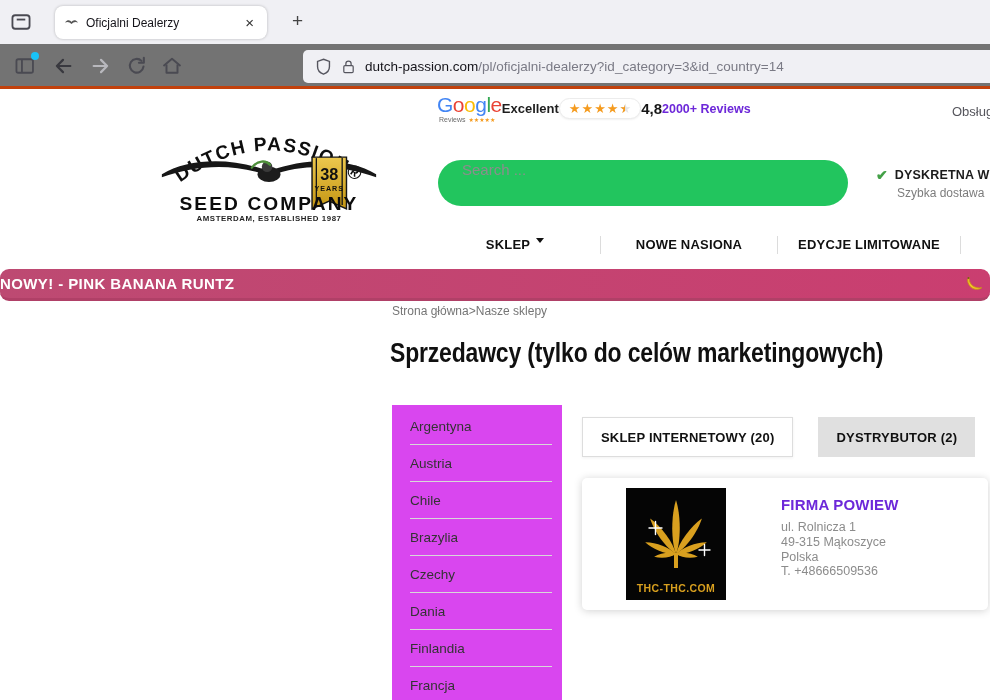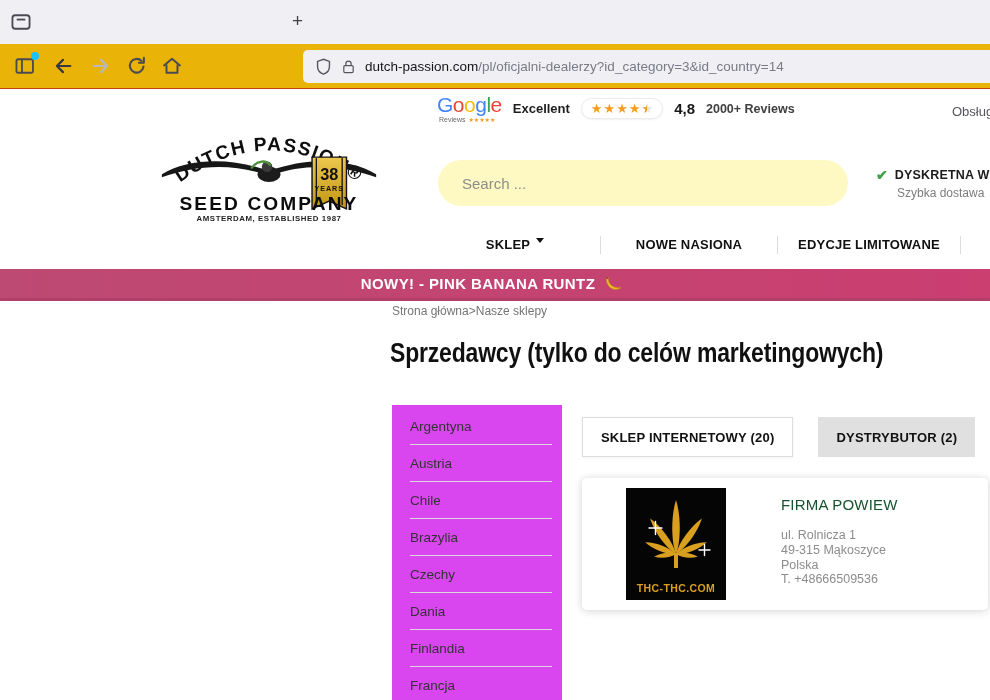--- a/index.html
+++ b/index.html
@@ -8,57 +8,57 @@
 
   
   .tabstrip{position:absolute;top:0;left:0;width:100%;height:44px;background:#f0f0f4;}
   .ffview{position:absolute;left:10px;top:11px;width:22px;height:22px;color:#4a4a52;}
   .tab{position:absolute;left:55px;top:6px;width:212px;height:33px;background:#fff;border-radius:8px;
        box-shadow:0 0 3px rgba(0,0,0,.25);display:flex;align-items:center;padding:0 9px;gap:7px;}
   .tab-title{flex:1;font-size:12px;color:#15141a;white-space:nowrap;overflow:hidden;}
   .tab-close{font-size:15px;color:#333;line-height:1;padding:2px 4px;border-radius:3px;}
   .newtab{position:absolute;left:284px;top:8px;font-size:19px;color:#444;padding:2px 8px;border-radius:4px;}
 
-  .toolbar{position:absolute;top:44px;left:0;width:100%;height:45px;background:#eab308;border-bottom:1px solid #c2410c;}
+  .toolbar{position:absolute;top:44px;left:0;width:100%;height:45px;background:#737373;border-bottom:3px solid #c2410c;}
   .tb-icon{position:absolute;top:11px;width:22px;height:22px;}
   .sidebar-ic{left:14px;}
   .notif-dot{position:absolute;left:31px;top:8px;width:8px;height:8px;border-radius:50%;background:#19c3f7;}
   .back-ic{left:52px;}
   .fwd-ic{left:90px;}
   .reload-ic{left:126px;}
   .home-ic{left:161px;}
   .urlbar{position:absolute;left:303px;top:6px;width:700px;height:33px;background:#f0f0f4;border-radius:5px;
           display:flex;align-items:center;padding:0 12px;gap:9px;}
   .url-text{font-size:13.5px;white-space:nowrap;}
   .url-domain{color:#15141a;}
   .url-path{color:#7a7a85;}
 
   
-  .reviews{position:absolute;top:94px;left:437px;display:flex;align-items:center;gap:11px;}
+  .reviews{position:absolute;top:94px;left:437px;display:flex;align-items:center;}
   .glogo{display:flex;flex-direction:column;line-height:1;}
   .gword{font-size:21px;font-weight:500;letter-spacing:-0.5px;}
   .g-blue{color:#4285F4}.g-red{color:#EA4335}.g-yellow{color:#FBBC05}.g-green{color:#34A853}
   .gsub{display:flex;align-items:center;gap:3px;margin-top:1px;margin-left:2px;}
   .gsub-label{font-size:7px;color:#6a6a6a;}
   .gsub-stars{font-size:6px;color:#f59b1e;letter-spacing:0;}
   .rv-excellent{font-size:13px;font-weight:700;color:#1e1e1e;}
   .stars-pill{display:flex;align-items:center;background:#fff;border:1px solid #ececec;border-radius:13px;
               padding:3px 9px;box-shadow:0 1px 2px rgba(0,0,0,.06);gap:1px;}
   .star{color:#f59b1e;font-size:13px;line-height:1;}
   .star-half{position:relative;display:inline-block;font-size:13px;line-height:1;}
   .star-half .sbase{color:#e4e4e4;}
   .star-half .sfill{position:absolute;left:0;top:0;width:50%;overflow:hidden;color:#f59b1e;}
   .rv-rating{font-size:15px;font-weight:800;color:#161616;}
-  .rv-count{font-size:12.5px;font-weight:700;color:#404040;}
+  .rv-count{font-size:12.5px;font-weight:700;color:#6d28d9;}
   .service-link{position:absolute;top:104px;left:952px;font-size:13px;color:#55555c;white-space:nowrap;}
 
   
   .dplogo{position:absolute;left:159px;top:114px;width:220px;height:115px;}
-  .searchbar{position:absolute;left:438px;top:160px;width:410px;height:46px;background:#fef9c3;border-radius:23px;
-             display:flex;align-items:center;padding:0 22px;}
+  .searchbar{position:absolute;left:438px;top:160px;width:410px;height:46px;background:#22c55e;border-radius:23px;
+             display:flex;align-items:flex-start;padding:0 22px;}
   .searchbar input{border:none;background:transparent;outline:none;font-size:15px;color:#555;width:100%;
                    font-family:"Liberation Sans",sans-serif;}
   .searchbar input::placeholder{color:#8d8d8d;opacity:1;}
   .usp{position:absolute;left:876px;top:167px;width:160px;}
   .usp-row1{display:flex;align-items:center;gap:7px;}
   .usp-check{color:#43a047;font-size:14px;font-weight:700;}
   .usp-title{font-size:12.5px;font-weight:800;color:#1c1c1c;white-space:nowrap;letter-spacing:.2px;}
   .usp-sub{margin-left:21px;margin-top:3px;font-size:12px;color:#7c7c7c;white-space:nowrap;}
 
   
@@ -67,21 +67,21 @@
             font-size:13px;font-weight:700;color:#111;letter-spacing:.2px;white-space:nowrap;}
   .nav-item.n0{width:170px;}
   .nav-item.n1{width:176px;}
   .nav-item.n2{width:182px;}
   .caret{width:0;height:0;border-left:4px solid transparent;border-right:4px solid transparent;border-top:5px solid #111;margin-top:1px;}
   .navsep{width:1px;height:18px;background:#dcdcdc;}
 
   
   .banner{position:absolute;left:0;top:269px;width:990px;height:32px;
           background:linear-gradient(90deg,#bd4a72,#ca3e70);border-bottom:3px solid #b04067;
-          display:flex;align-items:center;justify-content:center;padding-right:5px;gap:10px;}
+          display:flex;align-items:center;justify-content:space-between;padding-right:5px;gap:10px;border-radius:9px;}
   .banner-text{color:#fff;font-size:15px;font-weight:800;letter-spacing:.4px;white-space:nowrap;}
 
   
   .crumbs{position:absolute;left:392px;top:304px;display:flex;font-size:12px;color:#757575;}
   .crumb{white-space:nowrap;}
   .page-title{position:absolute;left:390px;top:337px;font-size:28px;font-weight:800;color:#101010;
               white-space:nowrap;transform:scaleX(.82);transform-origin:0 50%;letter-spacing:-.2px;}
 
   
   .countries{position:absolute;left:392px;top:405px;width:170px;height:295px;background:#d946ef;padding-top:3px;}
@@ -91,33 +91,40 @@
   .tabbtns{position:absolute;left:582px;top:417px;display:flex;gap:25px;}
   .tabbtn{height:40px;display:flex;align-items:center;justify-content:center;font-size:13px;font-weight:700;
           color:#111;padding:0 18px;letter-spacing:.2px;white-space:nowrap;}
   .tabbtn.active{background:#fff;border:1px solid #ddd;box-shadow:0 1px 3px rgba(0,0,0,.06);}
   .tabbtn.inactive{background:#e0e0e0;}
 
   .dealer-card{position:absolute;left:582px;top:478px;width:406px;height:132px;background:#fff;border-radius:5px;
                box-shadow:0 1px 8px rgba(0,0,0,.18);display:flex;padding:10px 0 10px 44px;}
   .thclogo{width:100px;height:112px;flex:none;}
   .dealer-info{margin-left:55px;padding-top:8px;}
-  .dealer-name{font-size:15px;font-weight:400;color:#14532d;margin-bottom:15px;letter-spacing:.2px;}
+  .dealer-name{font-size:15px;font-weight:700;color:#6d28d9;margin-bottom:7px;letter-spacing:.2px;}
   .dealer-line{font-size:12.5px;color:#8c8c8c;line-height:1.18;}
 </style>
 </head>
 <body>
 
 <div class="screen">
 
   <div class="tabstrip">
     <svg class="ffview" viewBox="0 0 18 18">
       <rect x="2" y="3.5" width="14" height="11" rx="2.2" fill="none" stroke="#4a4a52" stroke-width="1.5"></rect>
       <line x1="5.5" y1="7" x2="12.5" y2="7" stroke="#4a4a52" stroke-width="1.5"></line>
     </svg>
+    <div class="tab">
+      <svg width="15" height="15" viewBox="0 0 16 16">
+        <path d="M1,8 C4,4.5 6.5,5.5 8,7.5 C9.5,5.5 12,4.5 15,8 C12,6.8 10,7.5 8,9.5 C6,7.5 4,6.8 1,8 Z" fill="#555"></path>
+      </svg>
+      <span class="tab-title">Oficjalni Dealerzy</span>
+      <span class="tab-close">×</span>
+    </div>
     <span class="newtab">+</span>
   </div>
 
   <div class="toolbar">
     <svg class="tb-icon sidebar-ic" viewBox="0 0 18 18">
       <rect x="2" y="3.5" width="13.5" height="11" rx="1.5" fill="none" stroke="#4a4a52" stroke-width="1.5"></rect>
       <line x1="6.5" y1="3.5" x2="6.5" y2="14.5" stroke="#4a4a52" stroke-width="1.5"></line>
     </svg>
     <span class="notif-dot"></span>
     <svg class="tb-icon back-ic" viewBox="0 0 18 18">

